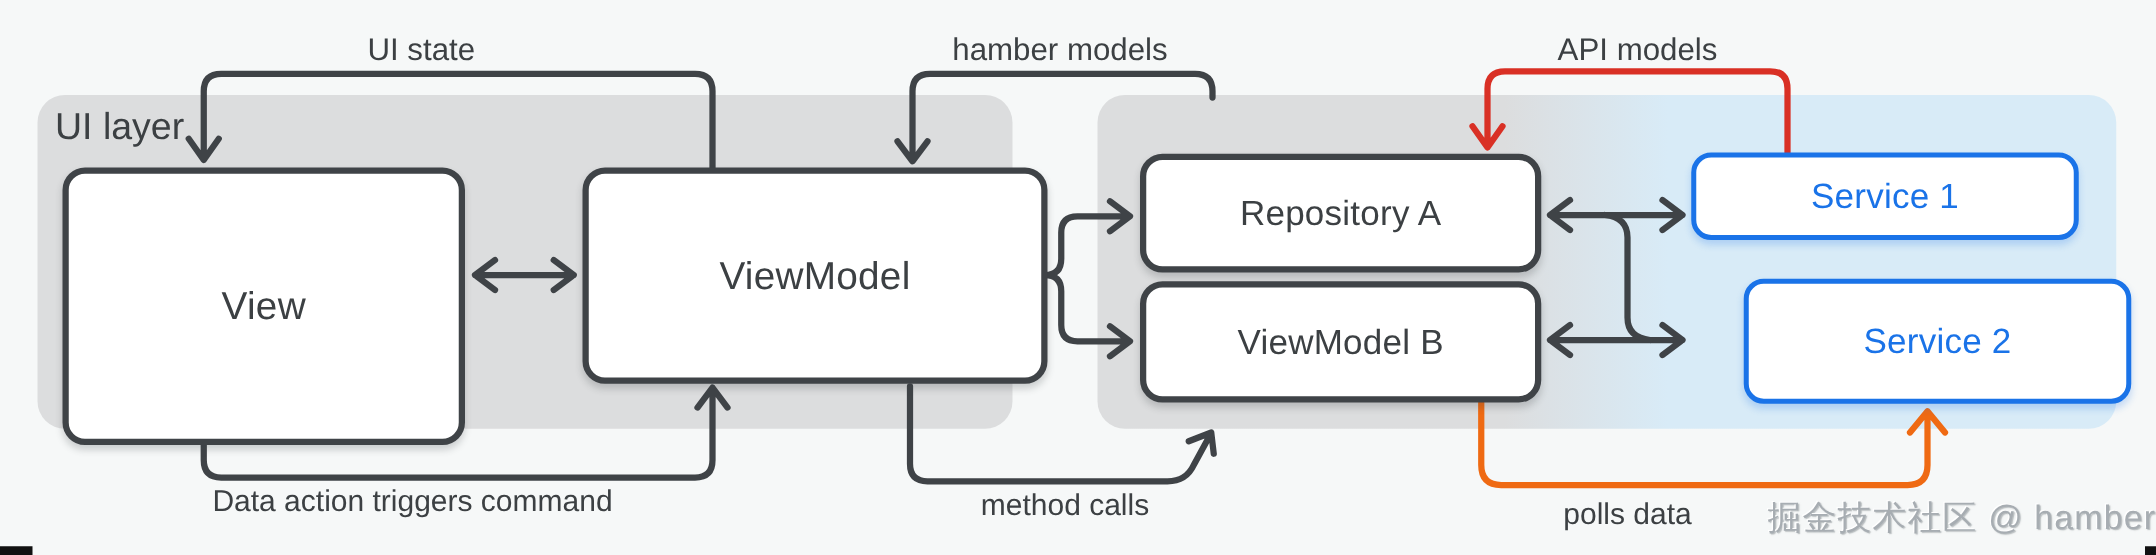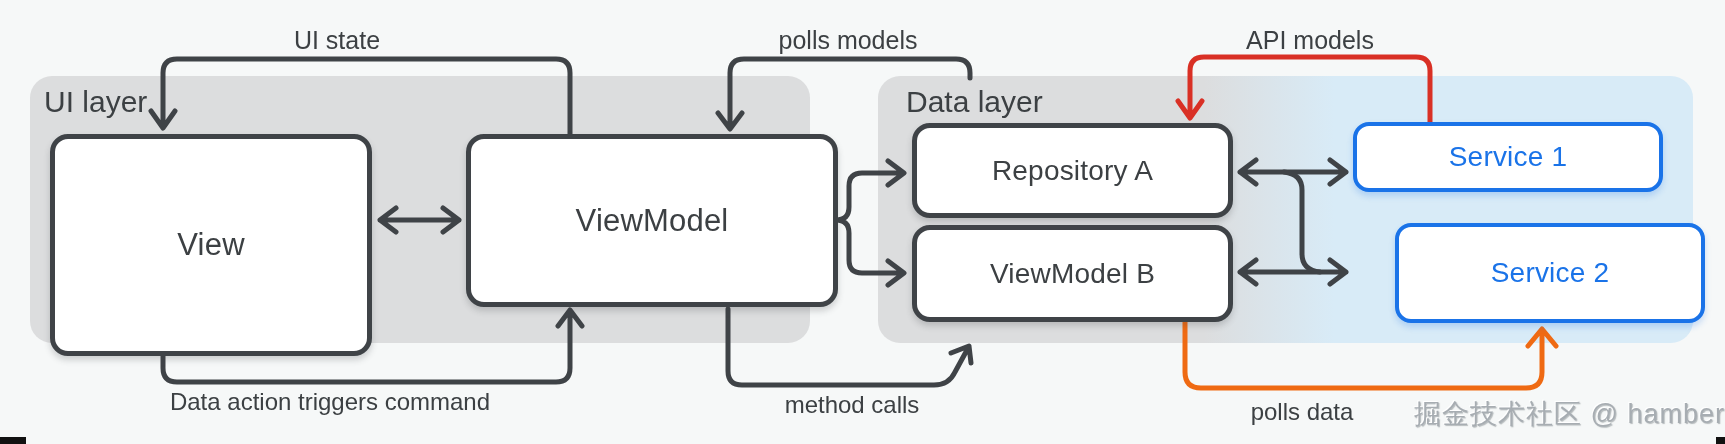--- a/index.html
+++ b/index.html
@@ -80,21 +80,20 @@
     <path class="dark" d="M1240 272 L1346 272 M1256 260 L1240 272 L1256 284 M1330 260 L1346 272 L1330 284"></path>
 
     <path class="dark" d="M1284 172 Q1302 174 1302 190 L1302 254 Q1302 270 1320 272"></path>
 
     <path class="red" d="M1430 122 L1430 71 Q1430 57 1416 57 L1204 57 Q1190 57 1190 71 L1190 116 M1178 101 L1190 118 L1202 101"></path>
 
     <path class="orange" d="M1185 322 L1185 372 Q1185 388 1201 388 L1526 388 Q1542 388 1542 372 L1542 332 M1528 346 L1542 329 L1556 346"></path>
   </svg>
 
   <div class="layer-label ui">UI layer</div>
-  <div class="layer-label data">Data layer</div>
 
   <div class="node view">
     <span>View</span>
   </div>
   <div class="node viewmodel">
     <span>ViewModel</span>
   </div>
   <div class="node repo-a">
     <span>Repository A</span>
   </div>
@@ -102,21 +101,21 @@
     <span>ViewModel B</span>
   </div>
   <div class="node service service-1">
     <span>Service 1</span>
   </div>
   <div class="node service service-2">
     <span>Service 2</span>
   </div>
 
   <div class="edge-label ui-state">UI state</div>
-  <div class="edge-label domain-models">polls models</div>
+  <div class="edge-label domain-models">hamber models</div>
   <div class="edge-label api-models">API models</div>
   <div class="edge-label user-action">Data action triggers command</div>
   <div class="edge-label method-calls">method calls</div>
   <div class="edge-label polls-data">polls data</div>
 
   <div class="watermark">掘金技术社区 @ hamber</div>
 
   <div class="corner-mark bl"></div>
   <div class="corner-mark br"></div>
 </div>

